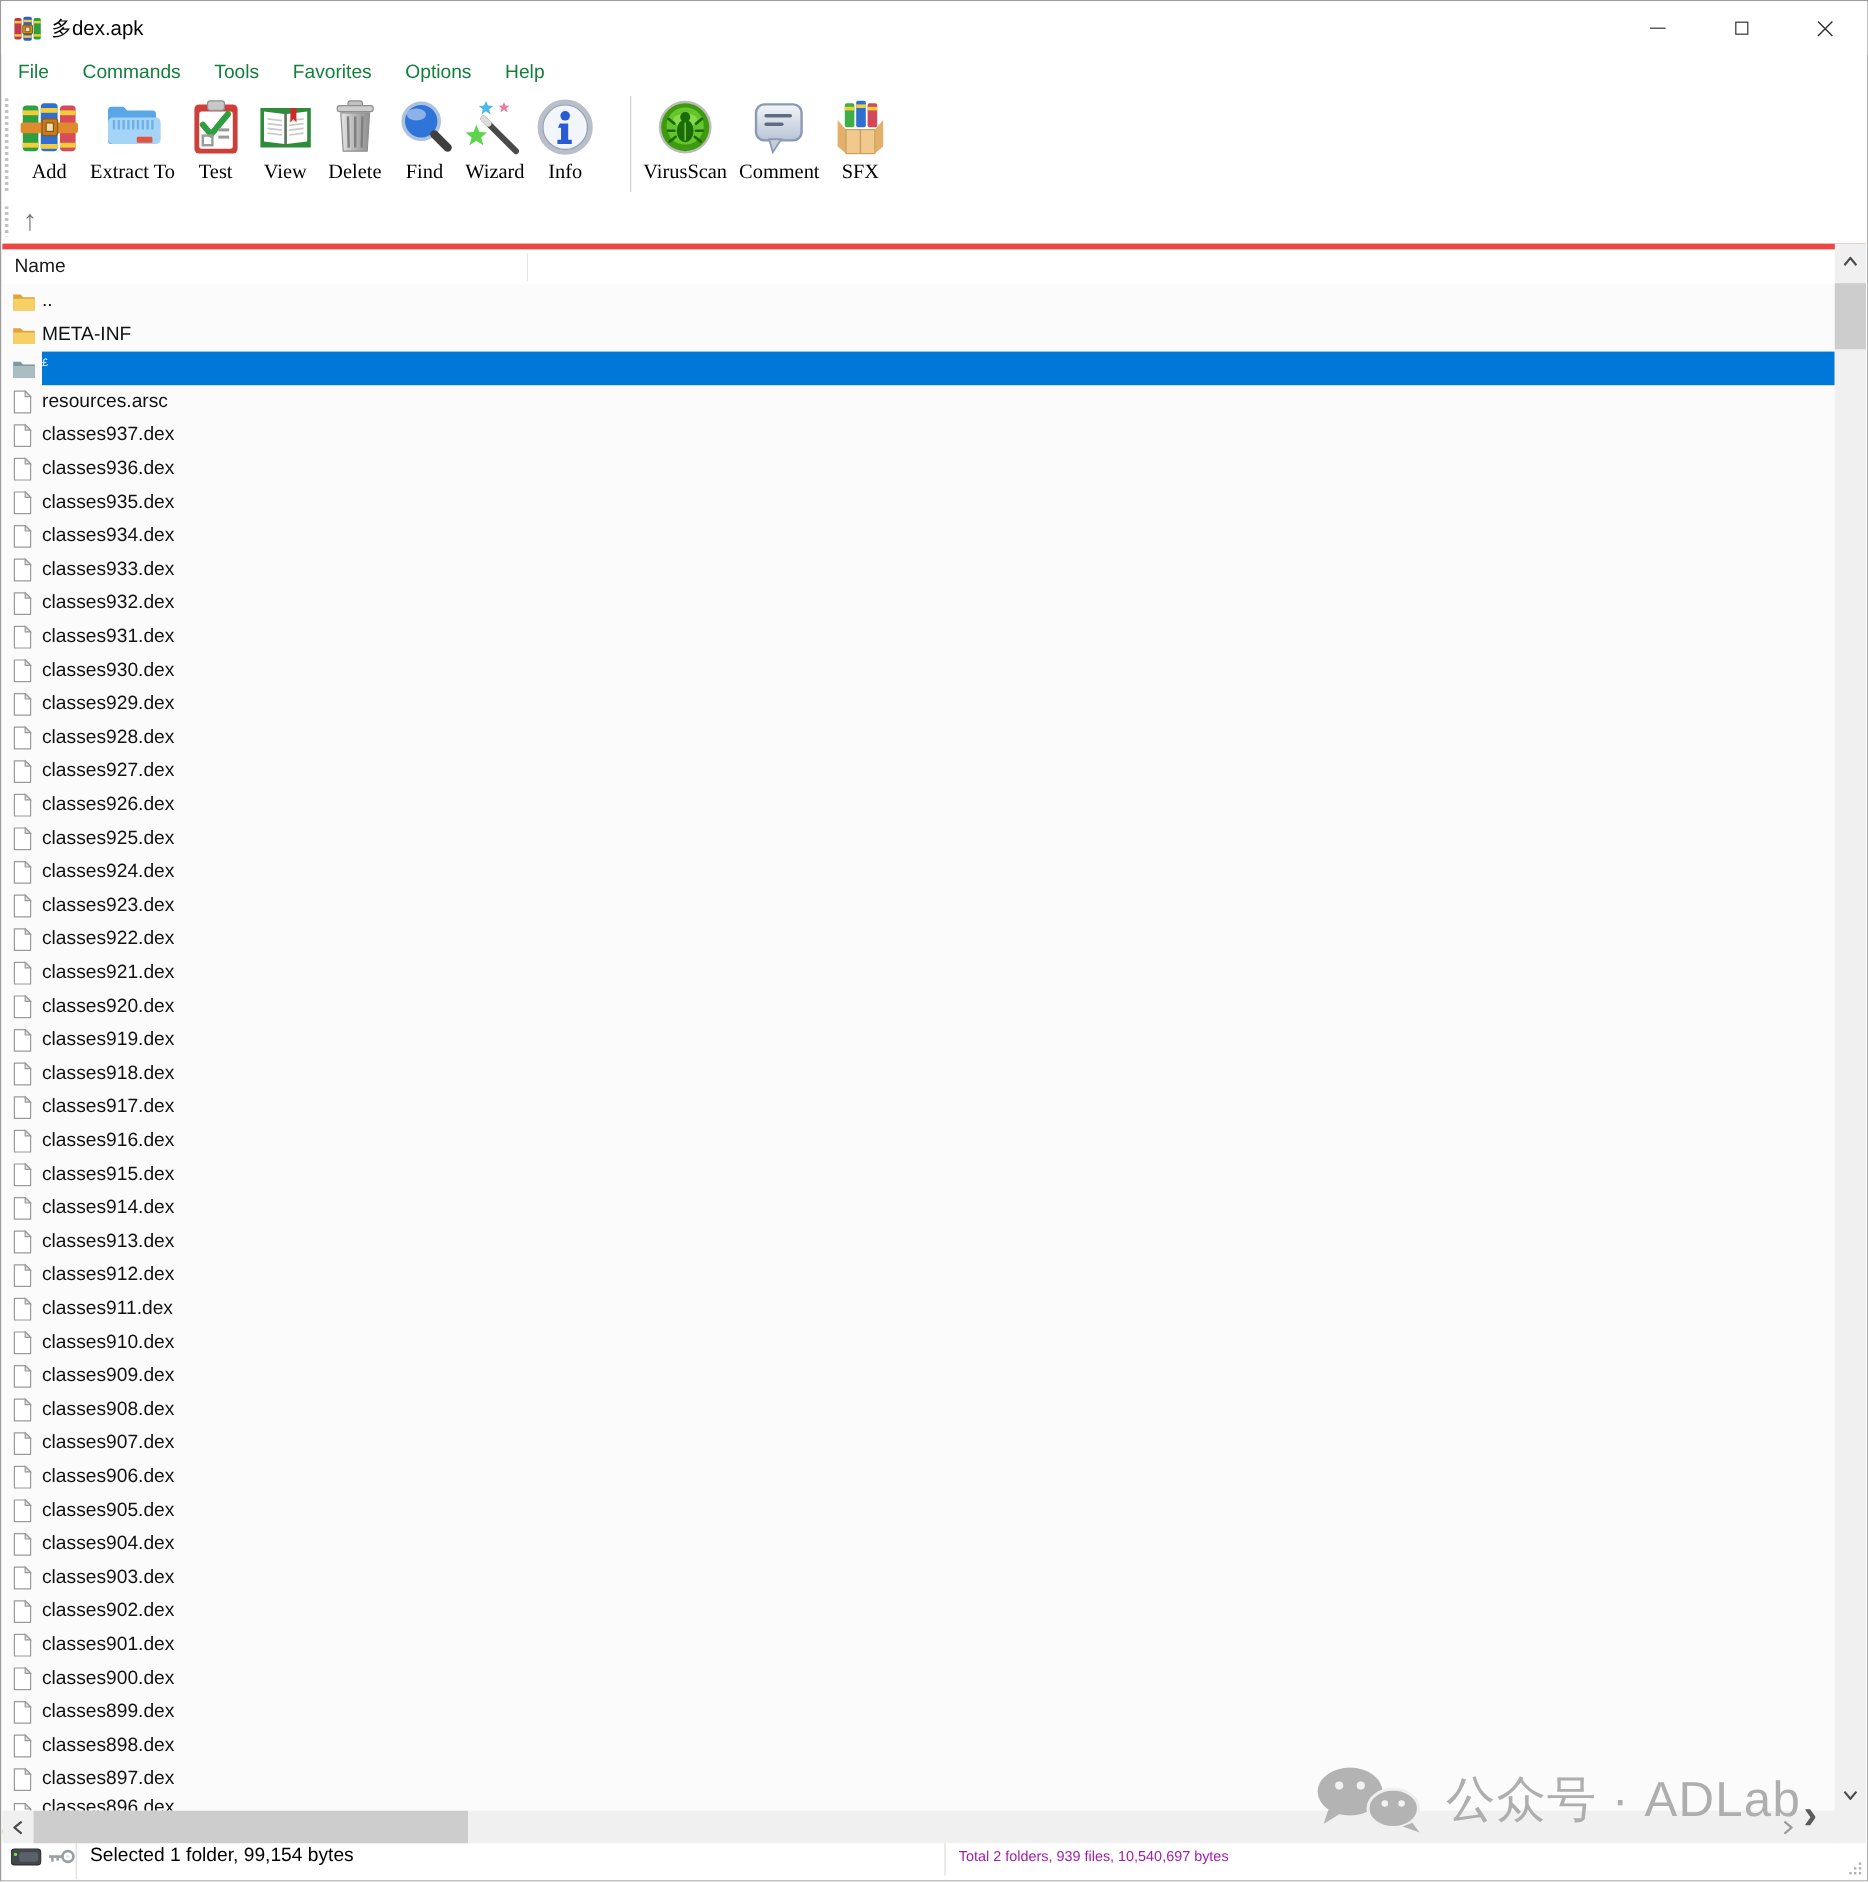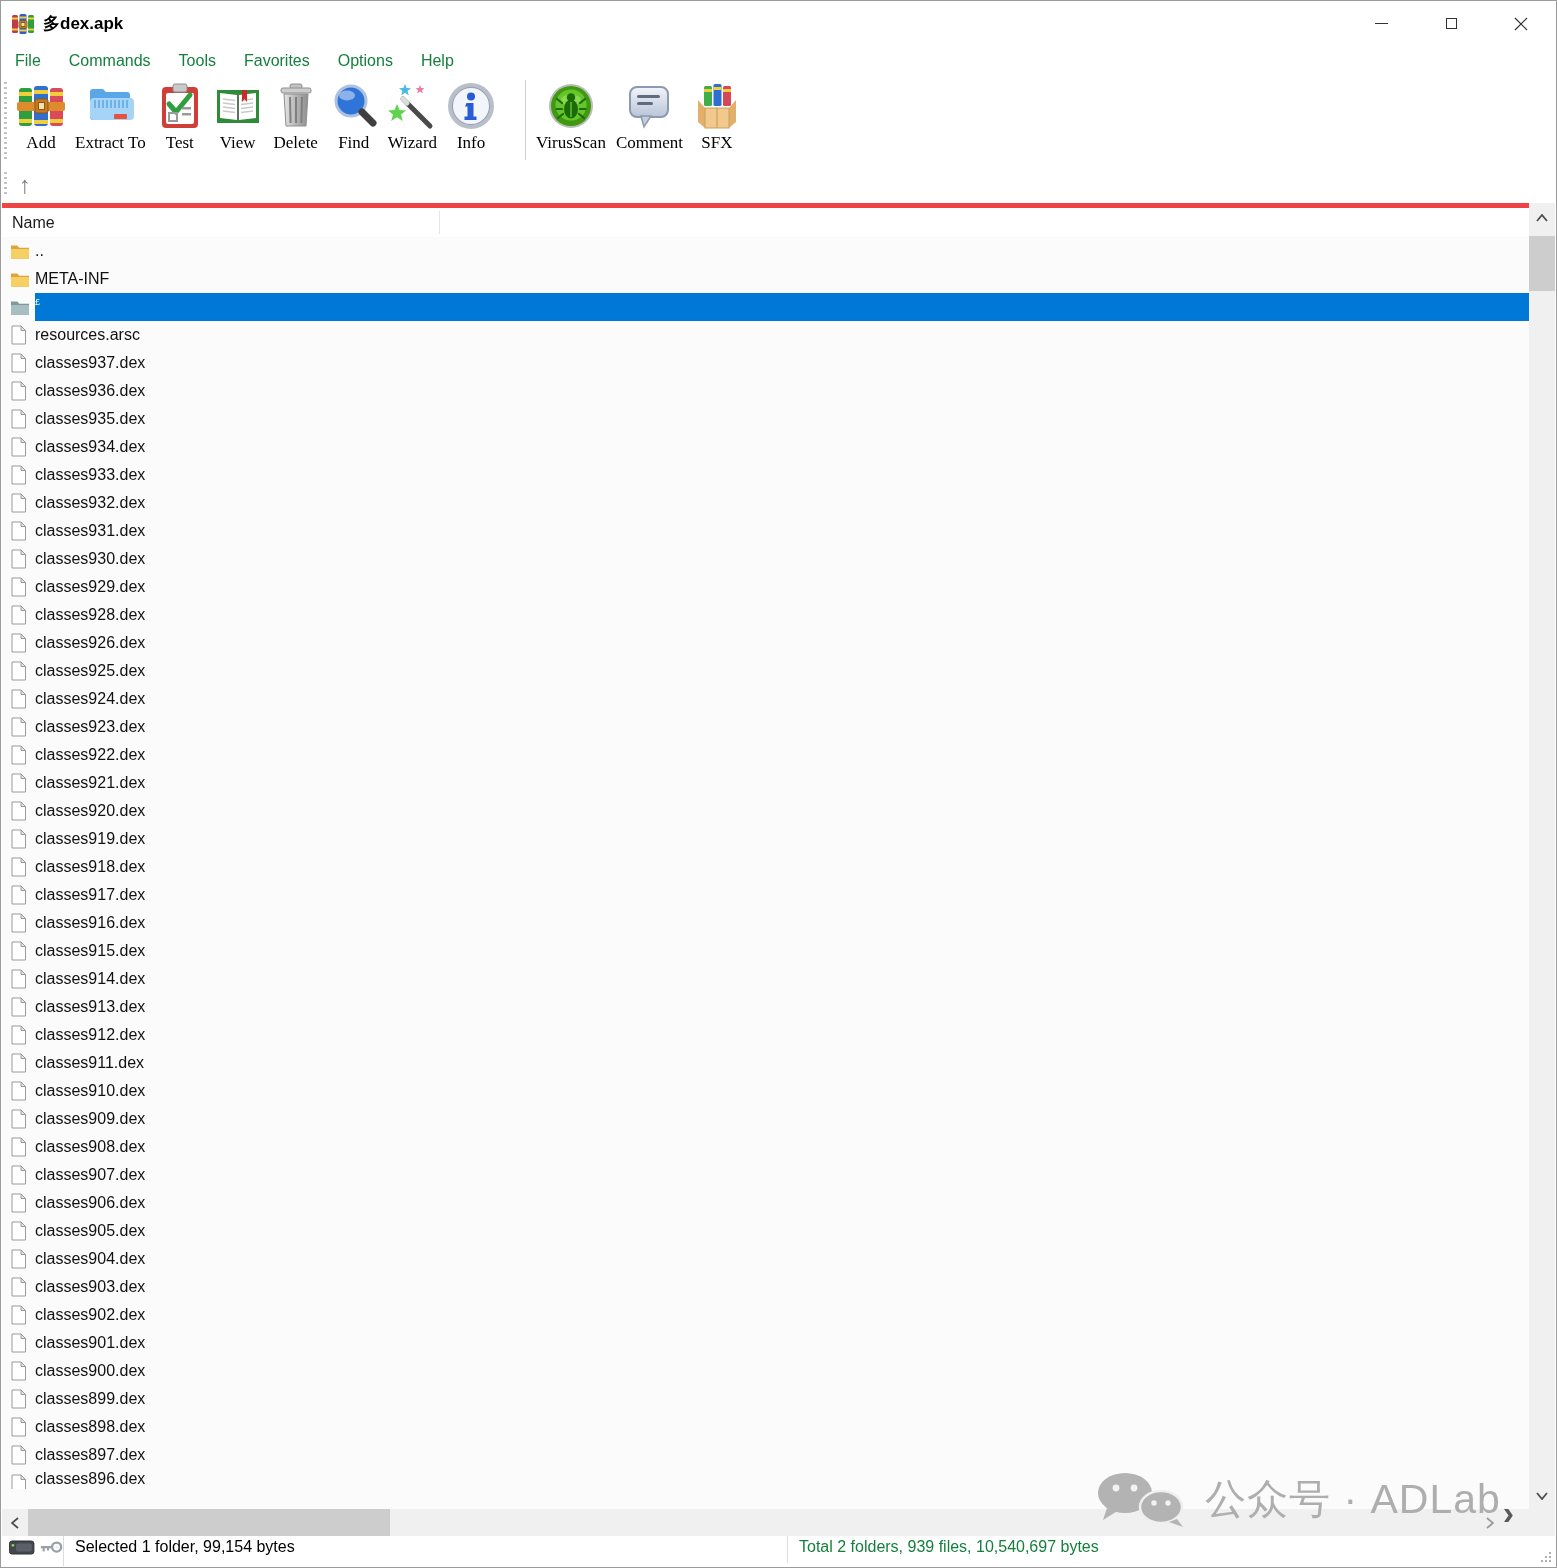--- a/index.html
+++ b/index.html
@@ -3,21 +3,21 @@
 <meta charset="utf-8">
 <style>
   * { margin:0; padding:0; box-sizing:border-box; }
   html,body { width:1557px; height:1568px; }
   body { font-family:"Liberation Sans", sans-serif; background:#fff; position:relative; overflow:hidden; }
   .window { position:absolute; inset:0; border:1px solid #9b9b9b; background:#fff; }
 
   
   .titlebar { height:45px; display:flex; align-items:center; padding-left:10px; background:#fff; }
   .titlebar .app-icon { width:24px; height:22px; margin-right:8px; }
-  .titlebar .title-text { font-size:17px; color:#000;font-weight:bold; }
+  .titlebar .title-text { font-size:17px; color:#000; }
   .win-controls { margin-left:auto; display:flex; height:100%; }
   .win-btn { width:70px; height:100%; display:flex; align-items:center; justify-content:center; }
   .glyph-min { width:13px; height:1px; background:#333; }
   .glyph-max { width:11px; height:11px; border:1px solid #333; }
 
   
   .menubar { height:30px; display:flex; align-items:center; padding-left:0; }
   .menu-item { font-size:16px; color:#15803d; padding:0 14px; height:100%; display:flex; align-items:center; cursor:default; }
 
   
@@ -57,21 +57,21 @@
   .hs-arrow { position:absolute; top:0; width:26px; height:27px; display:flex; align-items:center; justify-content:center; }
   .hs-left { left:0; } .hs-right { right:28px; }
   .hs-thumb { position:absolute; left:26px; top:0; height:27px; width:362px; background:#cdcdcd; }
   .sb-corner { position:absolute; right:1px; bottom:31px; width:28px; height:27px; background:#f0f0f0; z-index:4; }
 
   
   .statusbar { position:absolute; left:1px; right:1px; bottom:1px; height:42px; background:#fff; border-top:4px solid #84cc16; display:flex; align-items:center; }
   .sb-icons { width:62px; height:100%; display:flex; align-items:center; gap:5px; padding-left:7px; border-right:1px solid #dcdcdc; }
   .sb-left-text { font-size:16px; color:#000; padding-left:11px; }
   .sb-divider { position:absolute; left:785px; top:3px; bottom:3px; width:1px; background:#dcdcdc; }
-  .sb-right-text { position:absolute; left:797px; font-size:16px; color:#15803d; }
+  .sb-right-text { position:absolute; left:797px; font-size:12px; color:#a21caf; }
   .sb-grip { position:absolute; right:2px; bottom:2px; }
 
   
   .watermark { position:absolute; left:1094px; top:1466px; display:flex; align-items:center; z-index:50; pointer-events:none; }
   .watermark .wm-text { font-size:41px; color:#aeaeae; letter-spacing:1px; margin-left:14px; font-family:"Liberation Sans",sans-serif; }
   .watermark .wm-chevron { font-size:34px; color:#5a5a5a; font-weight:bold; margin-left:2px; margin-top:26px; }
 </style>
 </head>
 <body>
 
@@ -442,20 +442,31 @@
         </div>
         <div class="row">
           <span class="icon-cell">
             <svg width="17" height="20" viewBox="0 0 17 20">
               <path d="M2 1 h9 l4.5 4.5 V19 H2 z" fill="#ffffff" stroke="#9a9a9a"></path>
               <path d="M11 1 l4.5 4.5 H11 z" fill="#e4e4e4" stroke="#9a9a9a"></path>
             </svg>
           </span>
           <span class="name-area">
             <span class="name-text">classes928.dex</span>
+          </span>
+        </div>
+        <div class="row">
+          <span class="icon-cell">
+            <svg width="17" height="20" viewBox="0 0 17 20">
+              <path d="M2 1 h9 l4.5 4.5 V19 H2 z" fill="#ffffff" stroke="#9a9a9a"></path>
+              <path d="M11 1 l4.5 4.5 H11 z" fill="#e4e4e4" stroke="#9a9a9a"></path>
+            </svg>
+          </span>
+          <span class="name-area">
+            <span class="name-text">classes927.dex</span>
           </span>
         </div>
         <div class="row">
           <span class="icon-cell">
             <svg width="17" height="20" viewBox="0 0 17 20">
               <path d="M2 1 h9 l4.5 4.5 V19 H2 z" fill="#ffffff" stroke="#9a9a9a"></path>
               <path d="M11 1 l4.5 4.5 H11 z" fill="#e4e4e4" stroke="#9a9a9a"></path>
             </svg>
           </span>
           <span class="name-area">

